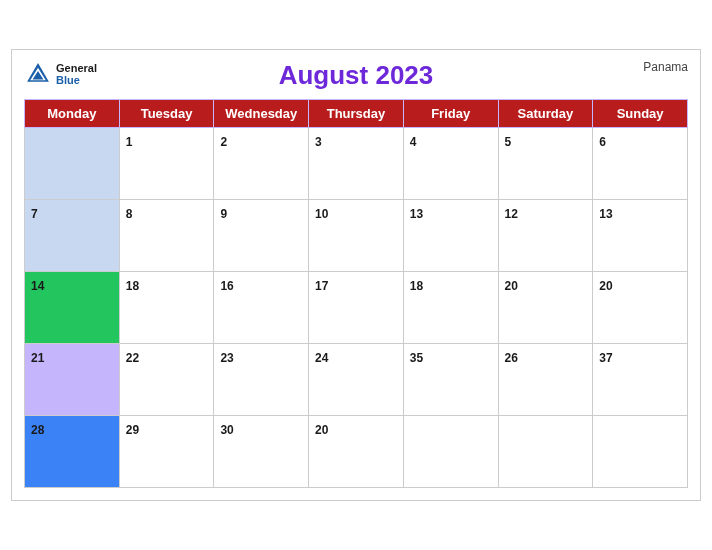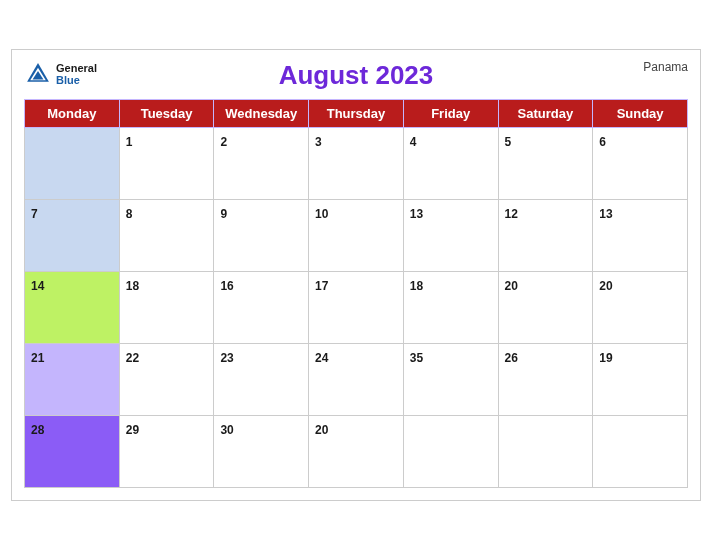--- a/index.html
+++ b/index.html
@@ -146,39 +146,39 @@
         <tr>
           <td style="background-color: rgb(200, 216, 240);"><span class="day-number">7</span></td>
           <td><span class="day-number">8</span></td>
           <td><span class="day-number">9</span></td>
           <td><span class="day-number">10</span></td>
           <td><span class="day-number">13</span></td>
           <td><span class="day-number">12</span></td>
           <td><span class="day-number">13</span></td>
         </tr>
         <tr>
-          <td style="background-color: #bef264;"><span class="day-number">14</span></td>
+          <td style="background-color: #22c55e;"><span class="day-number">14</span></td>
           <td><span class="day-number">18</span></td>
           <td><span class="day-number">16</span></td>
           <td><span class="day-number">17</span></td>
           <td><span class="day-number">18</span></td>
           <td><span class="day-number">20</span></td>
           <td><span class="day-number">20</span></td>
         </tr>
         <tr>
           <td style="background-color: #c4b5fd;"><span class="day-number">21</span></td>
           <td><span class="day-number">22</span></td>
           <td><span class="day-number">23</span></td>
           <td><span class="day-number">24</span></td>
           <td><span class="day-number">35</span></td>
           <td><span class="day-number">26</span></td>
-          <td><span class="day-number">19</span></td>
+          <td><span class="day-number">37</span></td>
         </tr>
         <tr>
-          <td style="background-color: #8b5cf6;"><span class="day-number">28</span></td>
+          <td style="background-color: #3b82f6;"><span class="day-number">28</span></td>
           <td><span class="day-number">29</span></td>
           <td><span class="day-number">30</span></td>
           <td><span class="day-number">20</span></td>
           <td class="empty"></td>
           <td class="empty"></td>
           <td class="empty"></td>
         </tr>
       </tbody>
   </table>
 </div>

